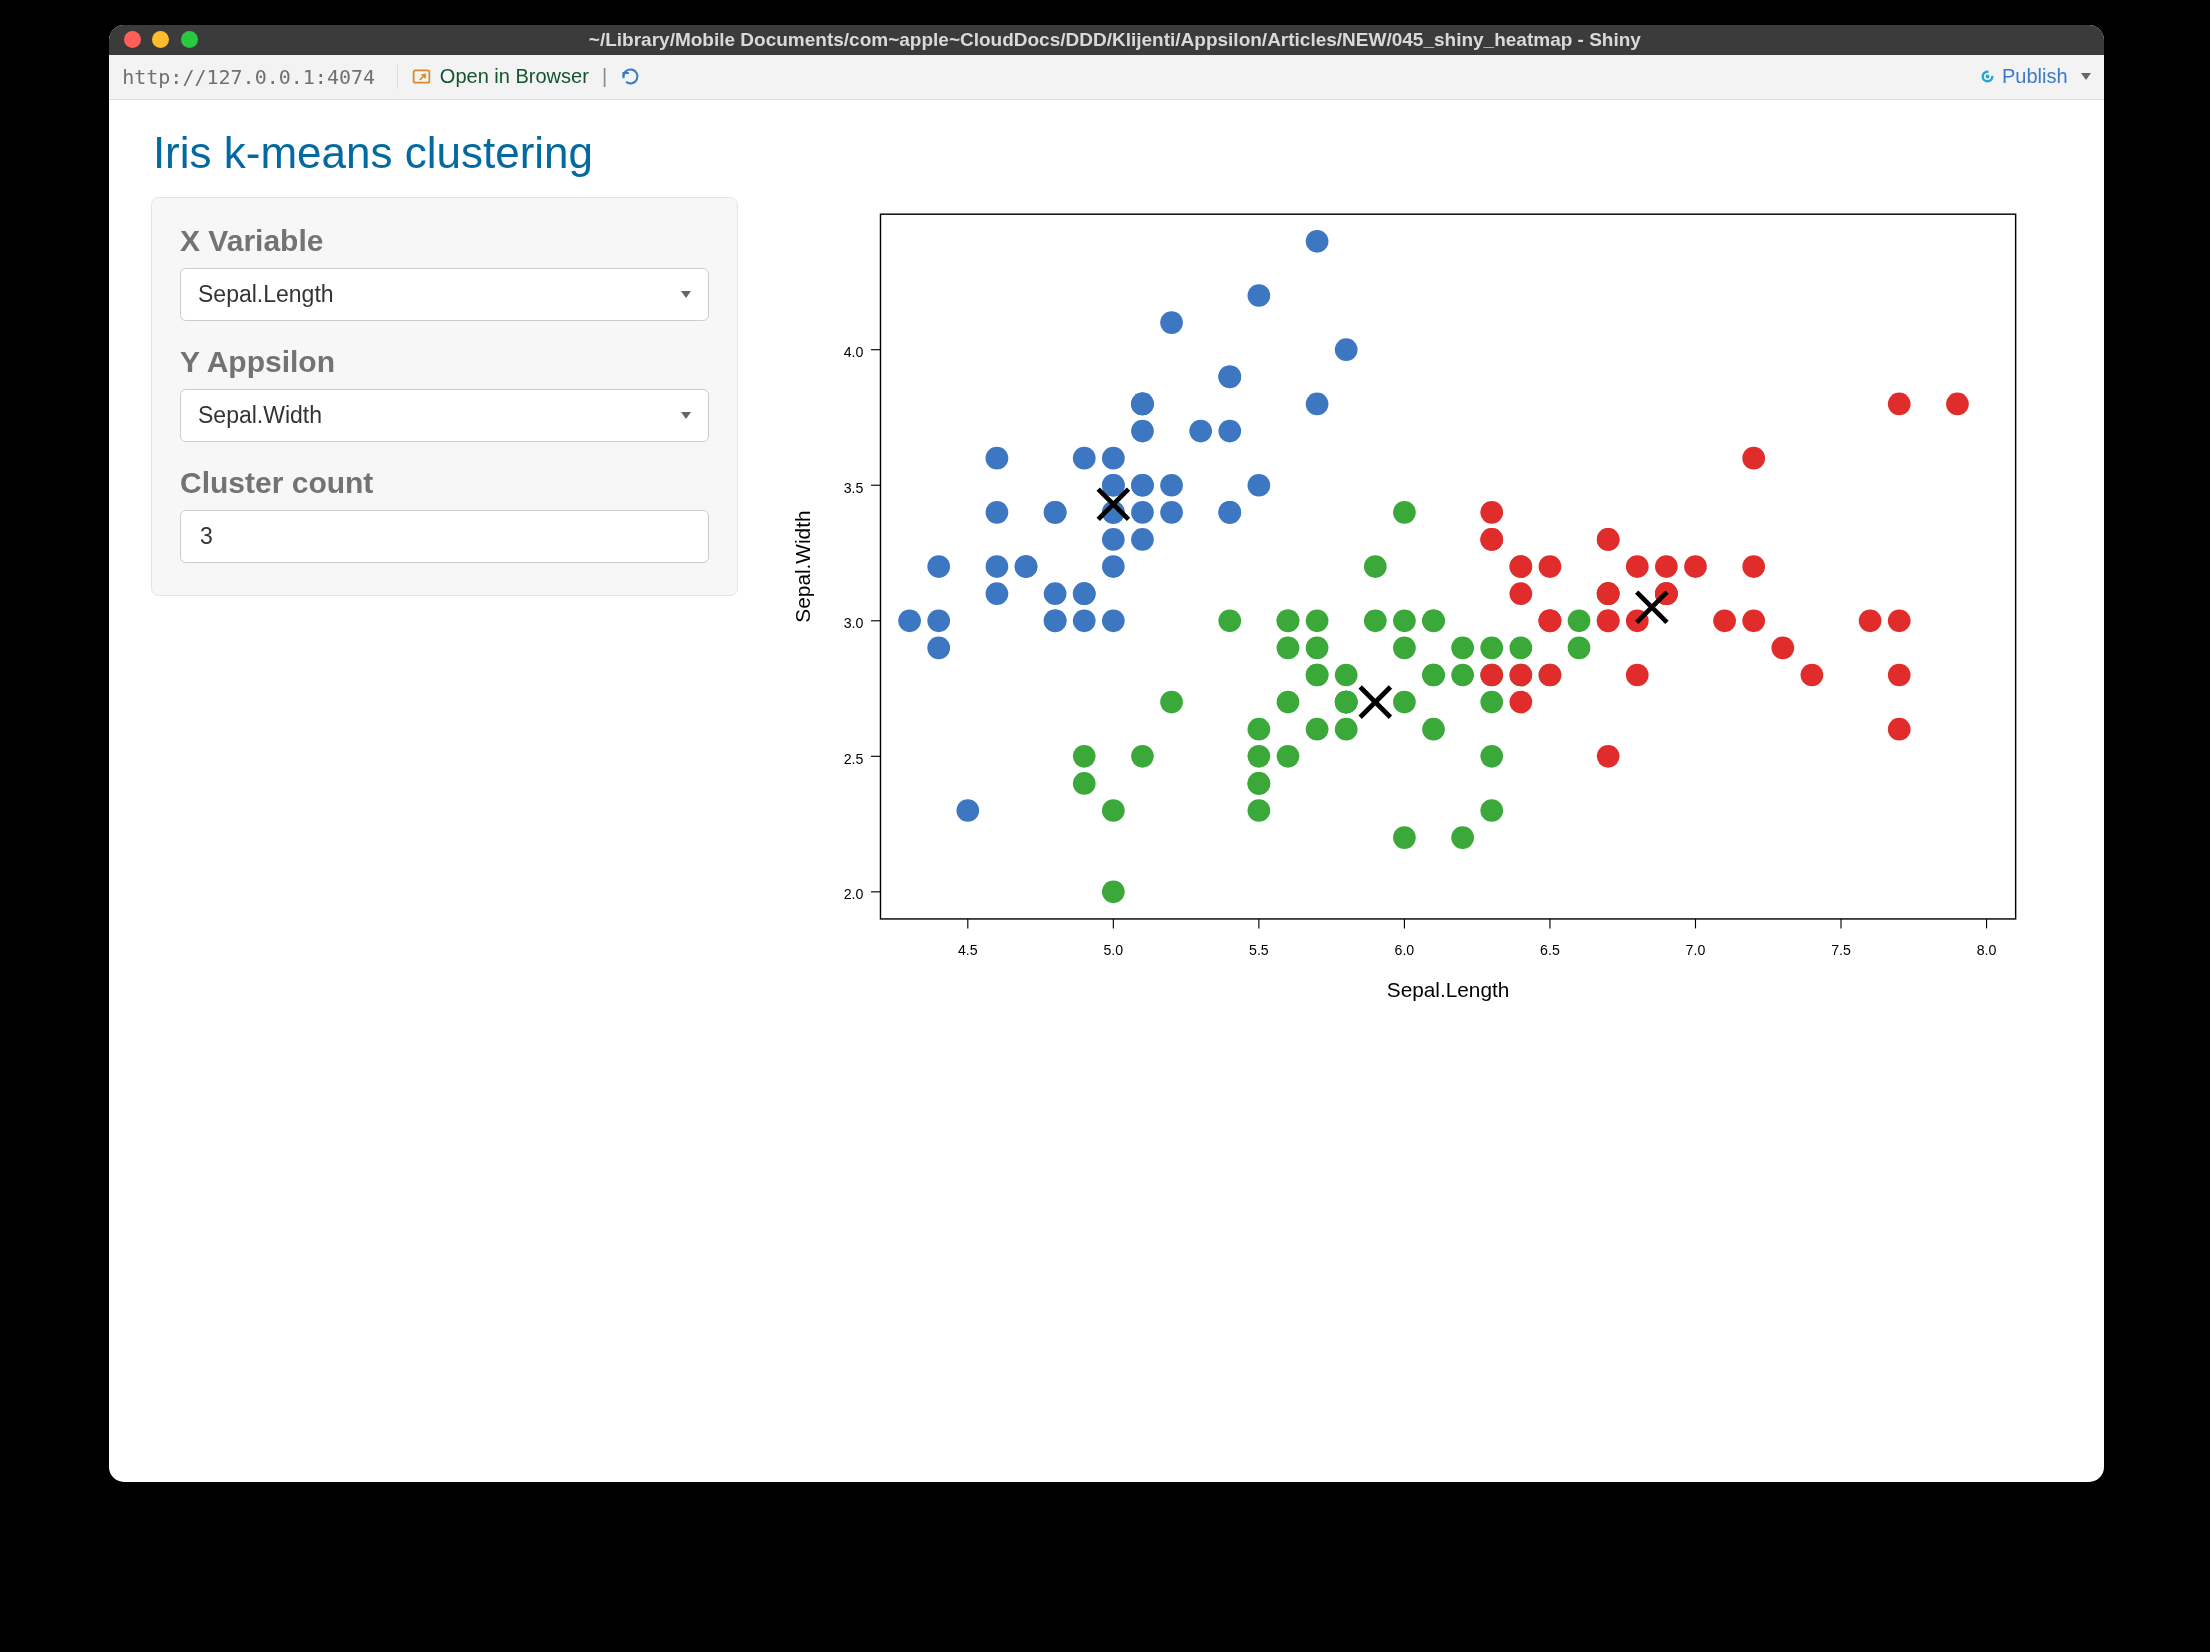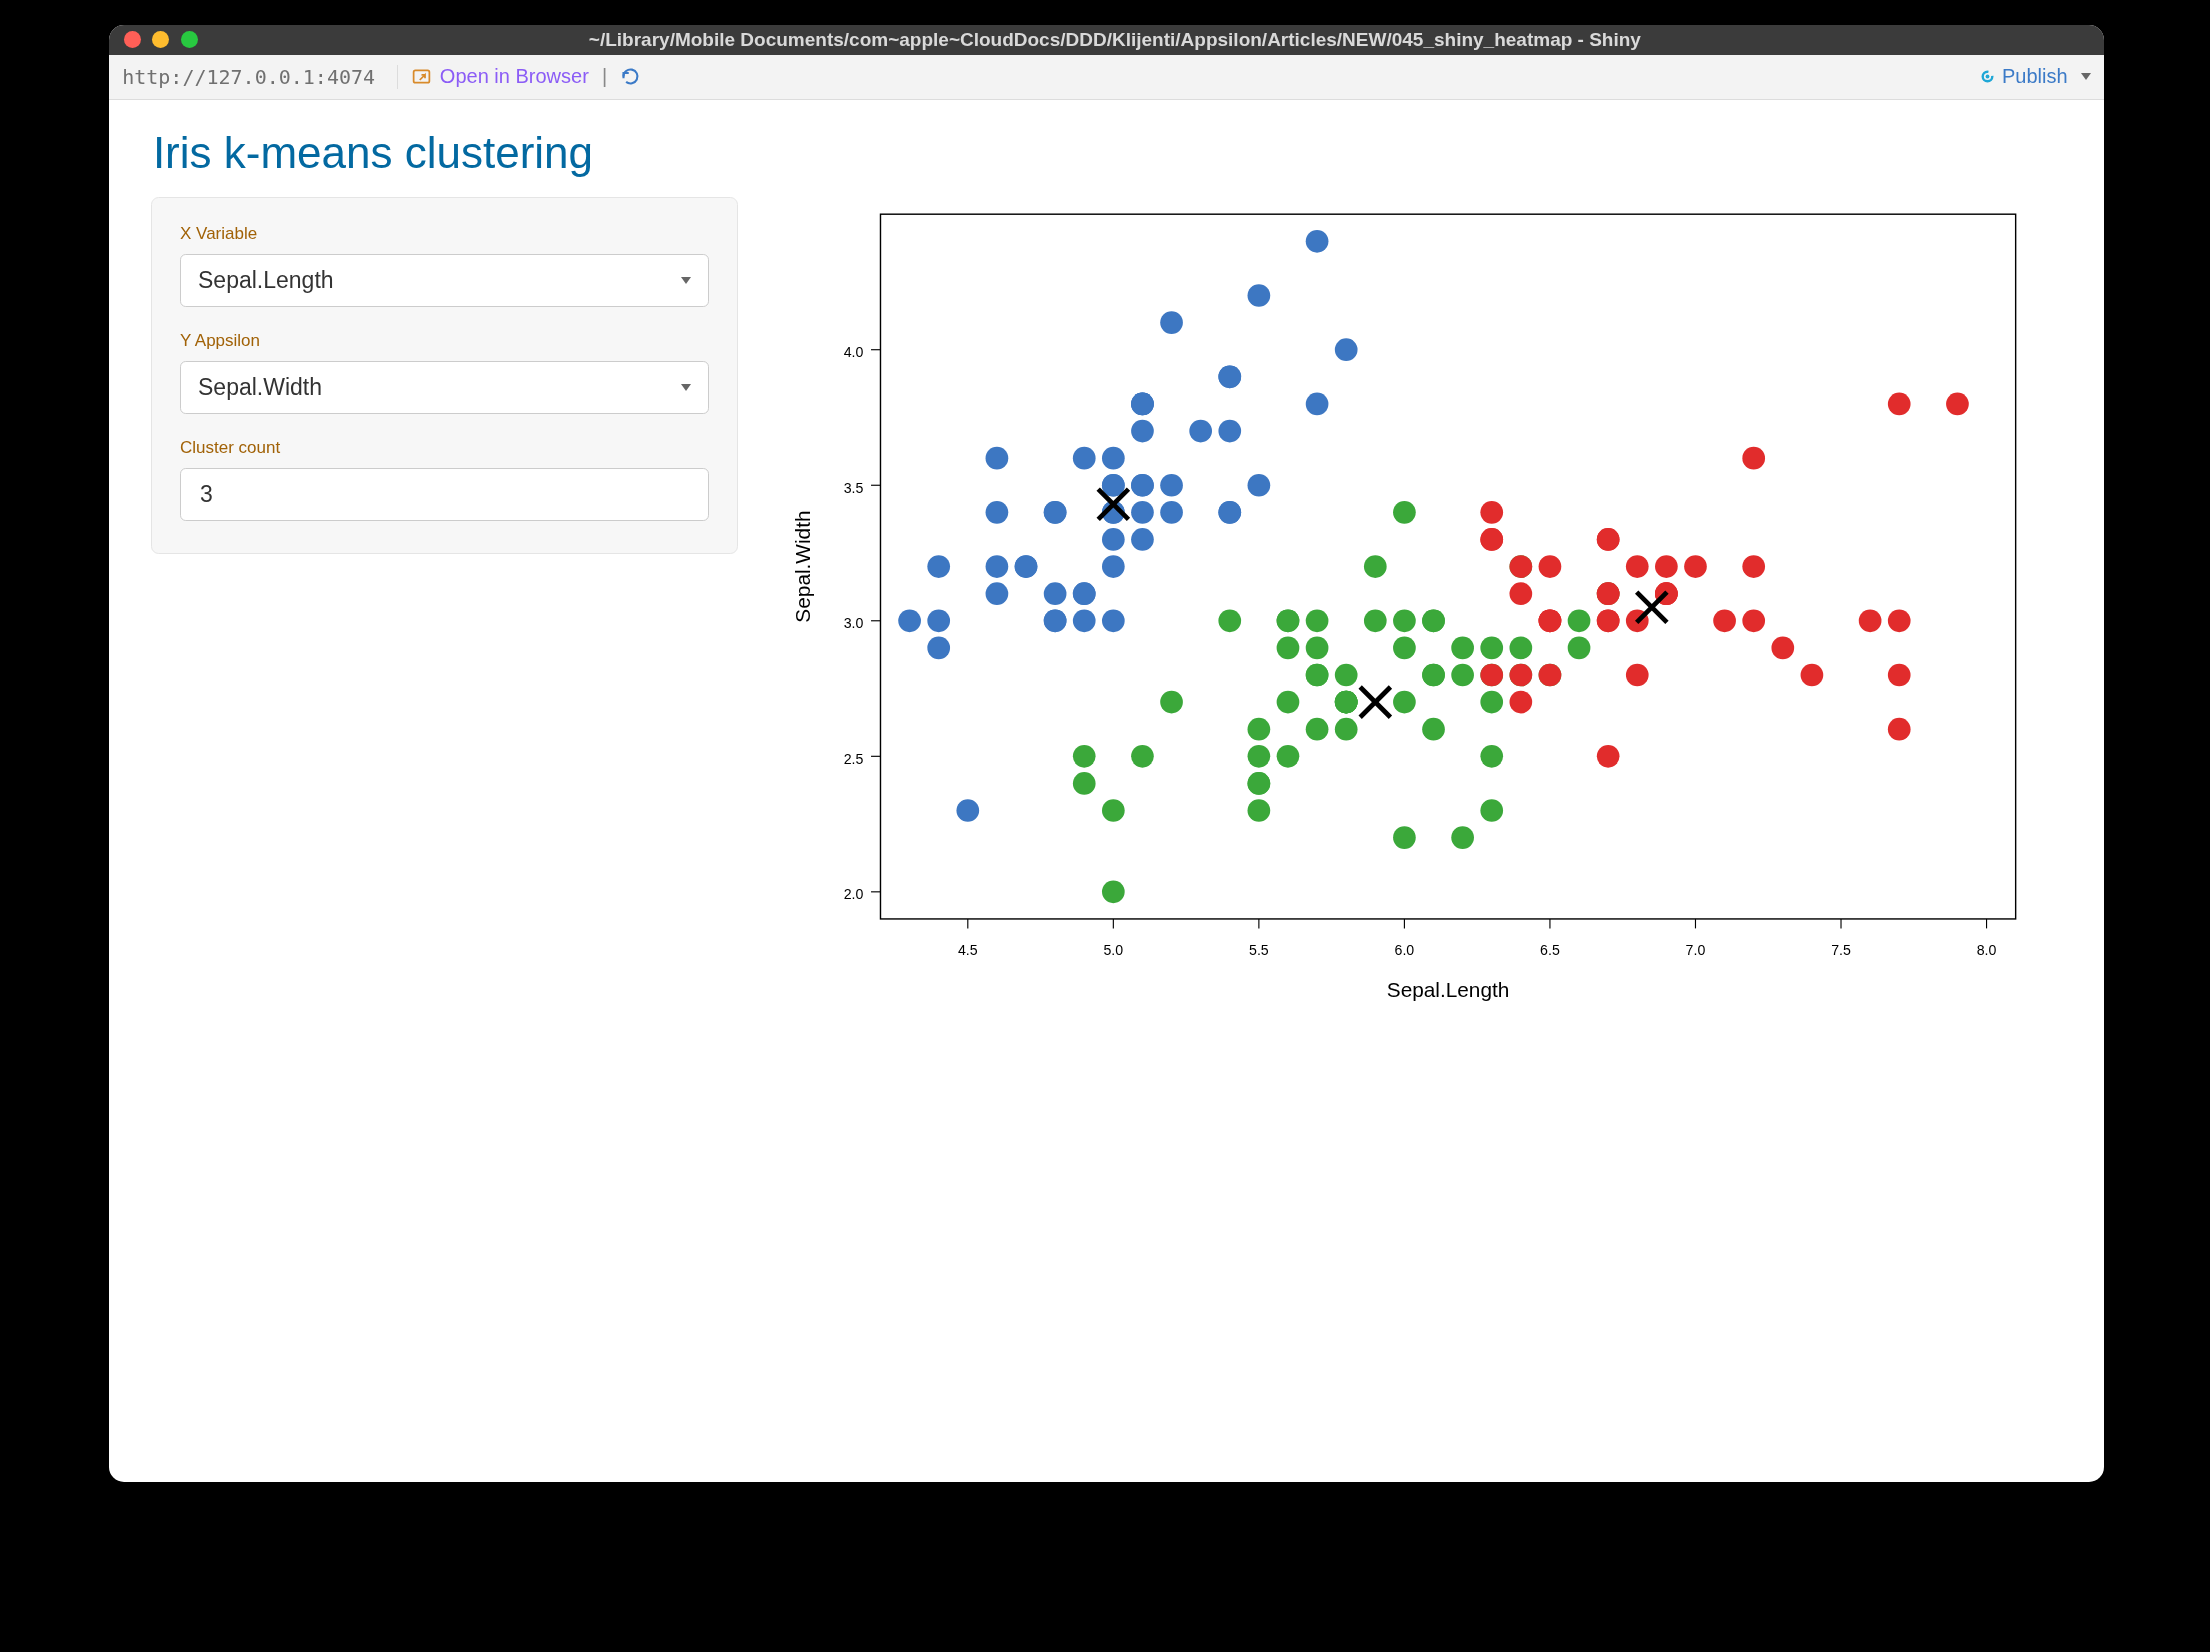--- a/index.html
+++ b/index.html
@@ -62,21 +62,21 @@
     color: #555;
   }
   .toolbar .url {
     font-family: ui-monospace, SFMono-Regular, Menlo, Consolas, monospace;
     color: #707070;
     padding-right: 22px;
     border-right: 0.9px solid var(--toolbar-border);
   }
   .toolbar .btn {
     display:flex; align-items:center; gap:7.6px;
-    color:#8b5cf6;
+    color:#14532d;
   }
   .toolbar .spacer { flex:1 }
   .toolbar .publish { color: var(--link-blue); display:flex; align-items:flex-start; gap:3px; }
   .toolbar .caret, .toolbar .sep { color:#888; }
 
   .icon-window, .icon-refresh, .icon-cloud, .triangle-down {
     display:inline-block;
   }
   .triangle-down {
     width:0;height:0;border-left:5.7px solid transparent;border-right:5.7px solid transparent;border-top:7.6px solid #666;
@@ -97,23 +97,23 @@
     width: 587px;
     background: var(--panel-bg);
     border: 0.9px solid var(--panel-border);
     border-radius: 7.6px;
     padding: 26.5px 28px 32px;
     box-sizing: border-box;
   }
   .form-group { margin-bottom: 24.6px; }
   .form-group label {
     display:block;
-    font-weight: 400;
-    font-size: 17px;
-    color:#a16207;
+    font-weight: 700;
+    font-size: 30px;
+    color:#737373;
     margin-bottom: 9.5px;
   }
   .select, .numeric {
     width:100%;
     box-sizing:border-box;
     background:#fff;
     border:0.9px solid #ccc;
     border-radius:5.7px;
     height:53px;
     font-size:23px;

